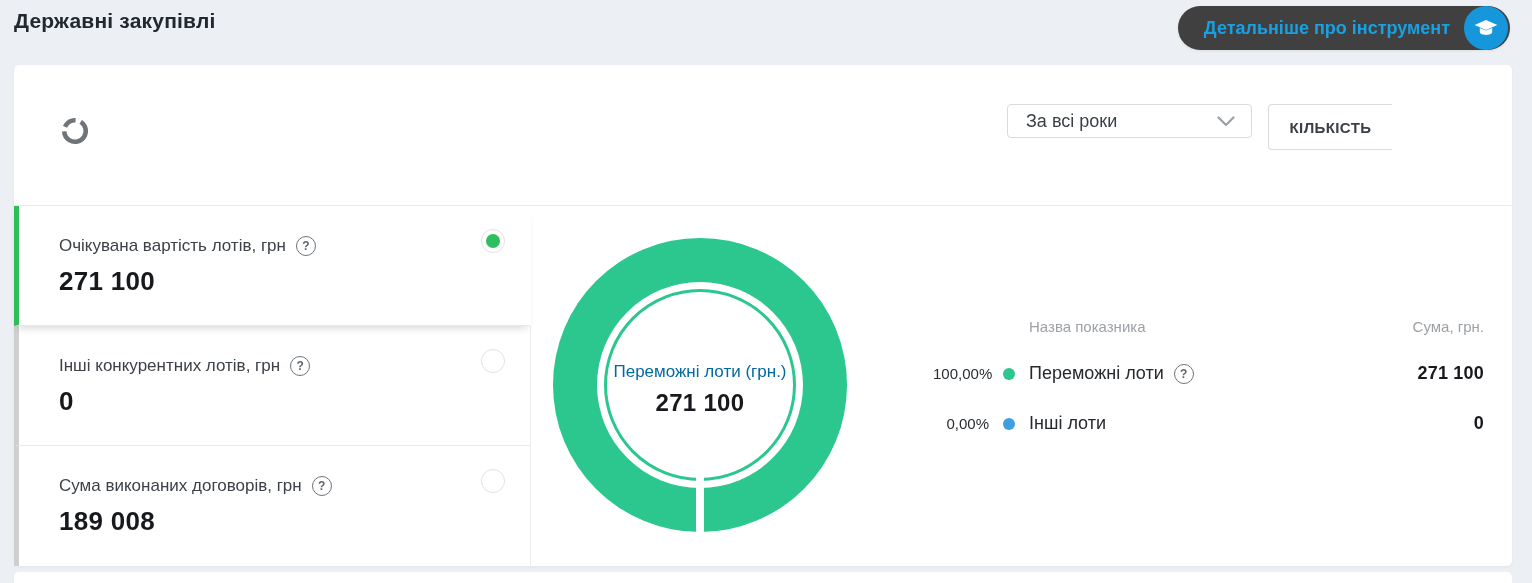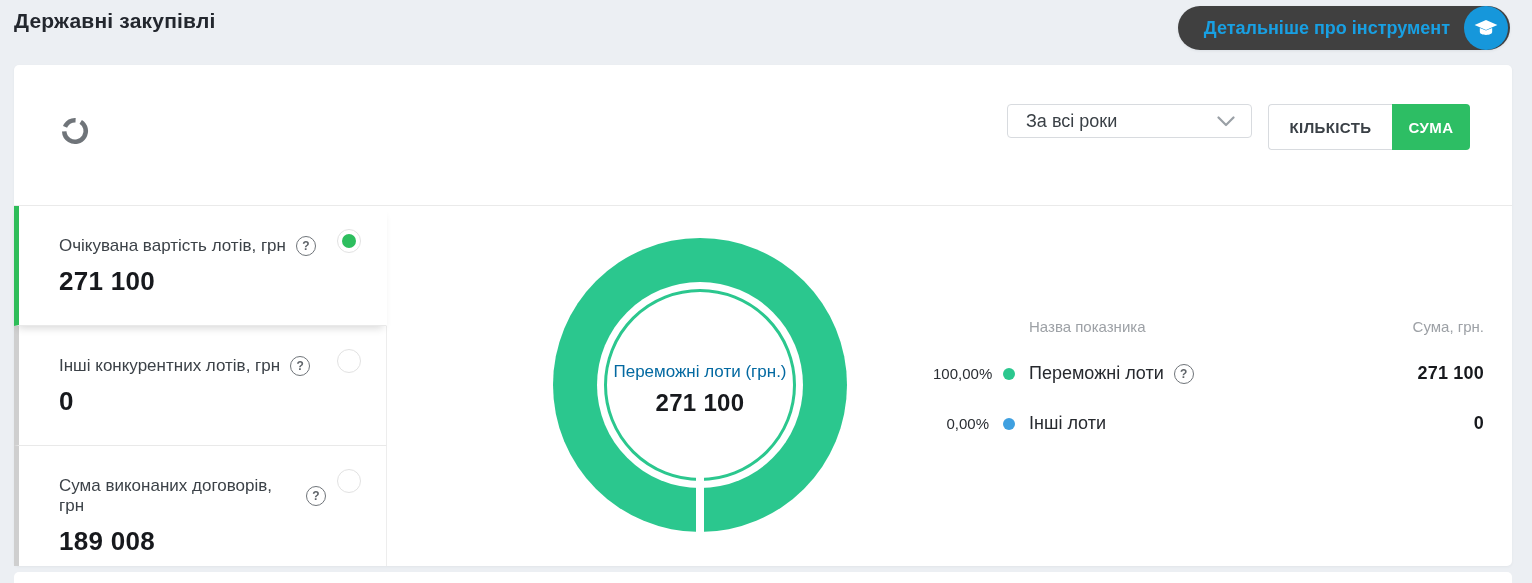--- a/index.html
+++ b/index.html
@@ -24,21 +24,21 @@
   .select { position:absolute; left:993px; top:39px; width:245px; height:34px; border:1px solid #D8DBDF; border-radius:4px;
             background:#fff; display:flex; align-items:center; justify-content:space-between; padding:0 16px 0 18px;
             font-size:18px; color:#3A4046; cursor:pointer; }
   .toggle { position:absolute; left:1254px; top:39px; height:46px; display:flex; }
   .toggle-btn { height:46px; border:1px solid #D8DBDF; background:#fff; font-family:inherit; font-size:15px; font-weight:700;
                 letter-spacing:.4px; color:#3A4046; cursor:pointer; }
   .toggle-btn.qty { width:124px; border-radius:4px 0 0 4px; border-right:none; }
   .toggle-btn.sum { width:78px; border-radius:0 4px 4px 0; border:none; background:#2DBE64; color:#fff; }
 
   
-  .metrics { position:absolute; left:0; top:141px; width:373px; }
+  .metrics { position:absolute; left:0; top:141px; width:517px; }
   .metric-item { position:relative; height:120px; background:#fff; border-left:5px solid #CFCFCF;
                  border-right:1px solid #EDEDED; border-bottom:1px solid #E9E9E9; padding:30px 60px 0 40px; cursor:pointer; }
   .metric-item:last-child { border-bottom:none; }
   .metric-item.selected { border-left-color:#2EBD59; border-right-color:#fff; z-index:2;
                           box-shadow:0 6px 8px -4px rgba(0,0,0,.16); }
   .metric-label-row { display:flex; align-items:center; gap:10px; }
   .metric-label { font-size:17px; color:#3C4248; line-height:20px; }
   .metric-value { margin-top:10px; font-size:26px; font-weight:700; color:#17191D; letter-spacing:.3px; }
   .radio { position:absolute; top:23px; right:25px; width:24px; height:24px; border-radius:50%;
            border:1px solid #E2E2E2; background:#fff; }
@@ -101,21 +101,20 @@
       <span>За всі роки</span>
       <span>
         <svg width="18" height="11" viewBox="0 0 18 11" fill="none">
           <path d="M1.5 1.5 L9 9 L16.5 1.5" stroke="#9AA0A6" stroke-width="2.2" stroke-linecap="round" stroke-linejoin="round"></path>
         </svg>
       </span>
     </div>
 
     <div class="toggle">
       <button class="toggle-btn qty">КІЛЬКІСТЬ</button>
-      <button class="toggle-btn sum">СУМА</button>
     </div>
 
     <div class="header-sep"></div>
 
     <aside class="metrics">
 
       <div class="metric-item selected">
         <div class="metric-label-row">
           <span class="metric-label">Очікувана вартість лотів, грн</span>
           <span class="help-icon">?</span>

